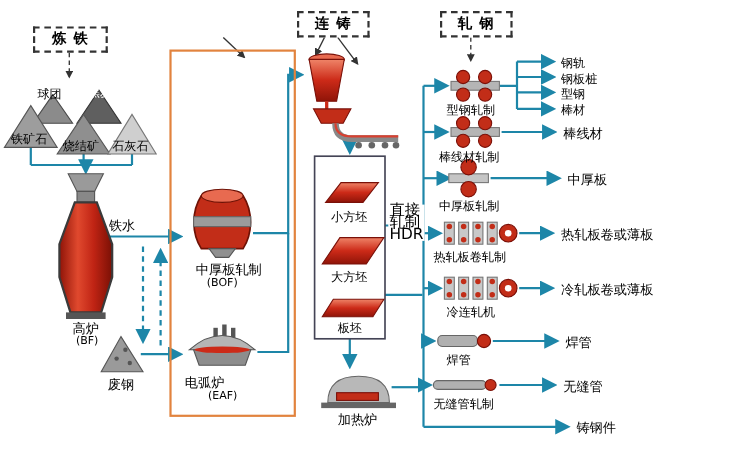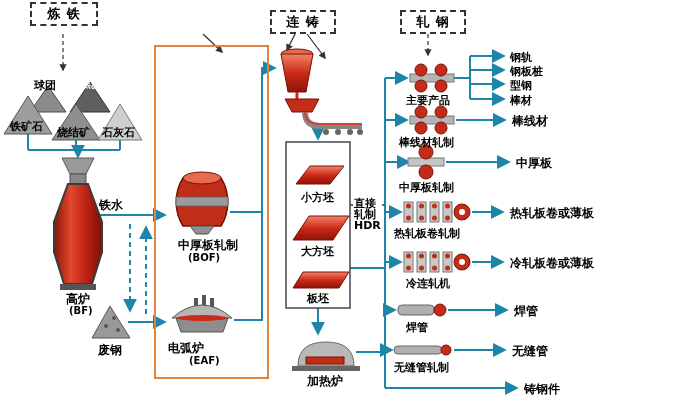--- a/index.html
+++ b/index.html
@@ -1,25 +1,25 @@
 <!DOCTYPE html>
 <html><head>
 <meta charset="utf-8">
 <style>
   html,body{margin:0;padding:0;background:#fff;}
   .canvas{position:relative;width:686px;height:411px;background:#ffffff;overflow:hidden;
           font-family:"DejaVu Sans","Liberation Sans",sans-serif;color:#000;}
   .canvas svg{position:absolute;left:0;top:0;}
   .hdr{position:absolute;height:20px;line-height:20px;border:2px dashed #333;background:#fff;
        text-align:center;font-weight:bold;font-size:13px;letter-spacing:1px;}
-  .lbl{position:absolute;font-weight:bold;white-space:nowrap;color:#000;}
+  .lbl{position:absolute;font-weight:normal;white-space:nowrap;color:#000;}
   .s10{font-size:10px;}
   .s11{font-size:11px;}
   .s12{font-size:12px;}
-  .hdrblock{position:absolute;left:353px;top:198px;font-size:11px;font-weight:bold;
+  .hdrblock{position:absolute;left:353px;top:186px;font-size:14px;font-weight:normal;
             line-height:11px;background:#fff;padding:0 1px;}
 </style>
 </head>
 <body>
 
 <div class="canvas">
 
 <svg width="686" height="411" viewBox="0 0 686 411">
   <defs>
     <marker id="mT" viewBox="0 0 10 10" refX="8" refY="5" markerWidth="7" markerHeight="7" orient="auto-start-reverse">
@@ -201,21 +201,21 @@
   <g>
     <rect x="398" y="305" width="36" height="10" rx="4" fill="#b0b0b0" stroke="#666"></rect>
     <circle cx="440" cy="310" r="6" fill="#c22d18" stroke="#7a1008"></circle>
   </g>
   <g>
     <rect x="394" y="346" width="48" height="8" rx="4" fill="#b0b0b0" stroke="#666"></rect>
     <circle cx="446" cy="350" r="5" fill="#c22d18" stroke="#7a1008"></circle>
   </g>
 </svg>
 
-<div class="hdr" style="left:30px;top:2px;width:64px">炼 铁</div>
+<div class="hdr" style="left:30px;top:24px;width:64px">炼 铁</div>
 <div class="hdr" style="left:400px;top:10px;width:62px">轧 钢</div>
 <div class="hdr" style="left:270px;top:10px;width:62px">连 铸</div>
 
 <div class="lbl s11" style="left:34px;top:78px">球团</div>
 <div class="lbl s11" style="left:80px;top:76px;color:#fff">焦炭</div>
 <div class="lbl s11" style="left:10px;top:119px">铁矿石</div>
 <div class="lbl s11" style="left:57px;top:125px">烧结矿</div>
 <div class="lbl s11" style="left:102px;top:125px">石灰石</div>
 <div class="lbl s12" style="left:99px;top:197px">铁水</div>
 <div class="lbl s12" style="left:66px;top:291px">高炉</div>
@@ -230,21 +230,21 @@
 <div class="lbl s11" style="left:301px;top:190px">小方坯</div>
 <div class="lbl s11" style="left:301px;top:244px">大方坯</div>
 <div class="lbl s11" style="left:307px;top:291px">板坯</div>
 <div class="hdrblock">
   <div>直接</div>
   <div>轧制</div>
   <div>HDR</div>
 </div>
 <div class="lbl s12" style="left:307px;top:373px">加热炉</div>
 
-<div class="lbl s11" style="left:406px;top:93px">主要产品</div>
+<div class="lbl s11" style="left:406px;top:93px">型钢轧制</div>
 <div class="lbl s11" style="left:399px;top:135px">棒线材轧制</div>
 <div class="lbl s11" style="left:399px;top:180px">中厚板轧制</div>
 <div class="lbl s11" style="left:394px;top:226px">热轧板卷轧制</div>
 <div class="lbl s11" style="left:406px;top:276px">冷连轧机</div>
 <div class="lbl s11" style="left:406px;top:320px">焊管</div>
 <div class="lbl s11" style="left:394px;top:360px">无缝管轧制</div>
 
 <div class="lbl s11" style="left:510px;top:50px">钢轨</div>
 <div class="lbl s11" style="left:510px;top:64px">钢板桩</div>
 <div class="lbl s11" style="left:510px;top:78px">型钢</div>

